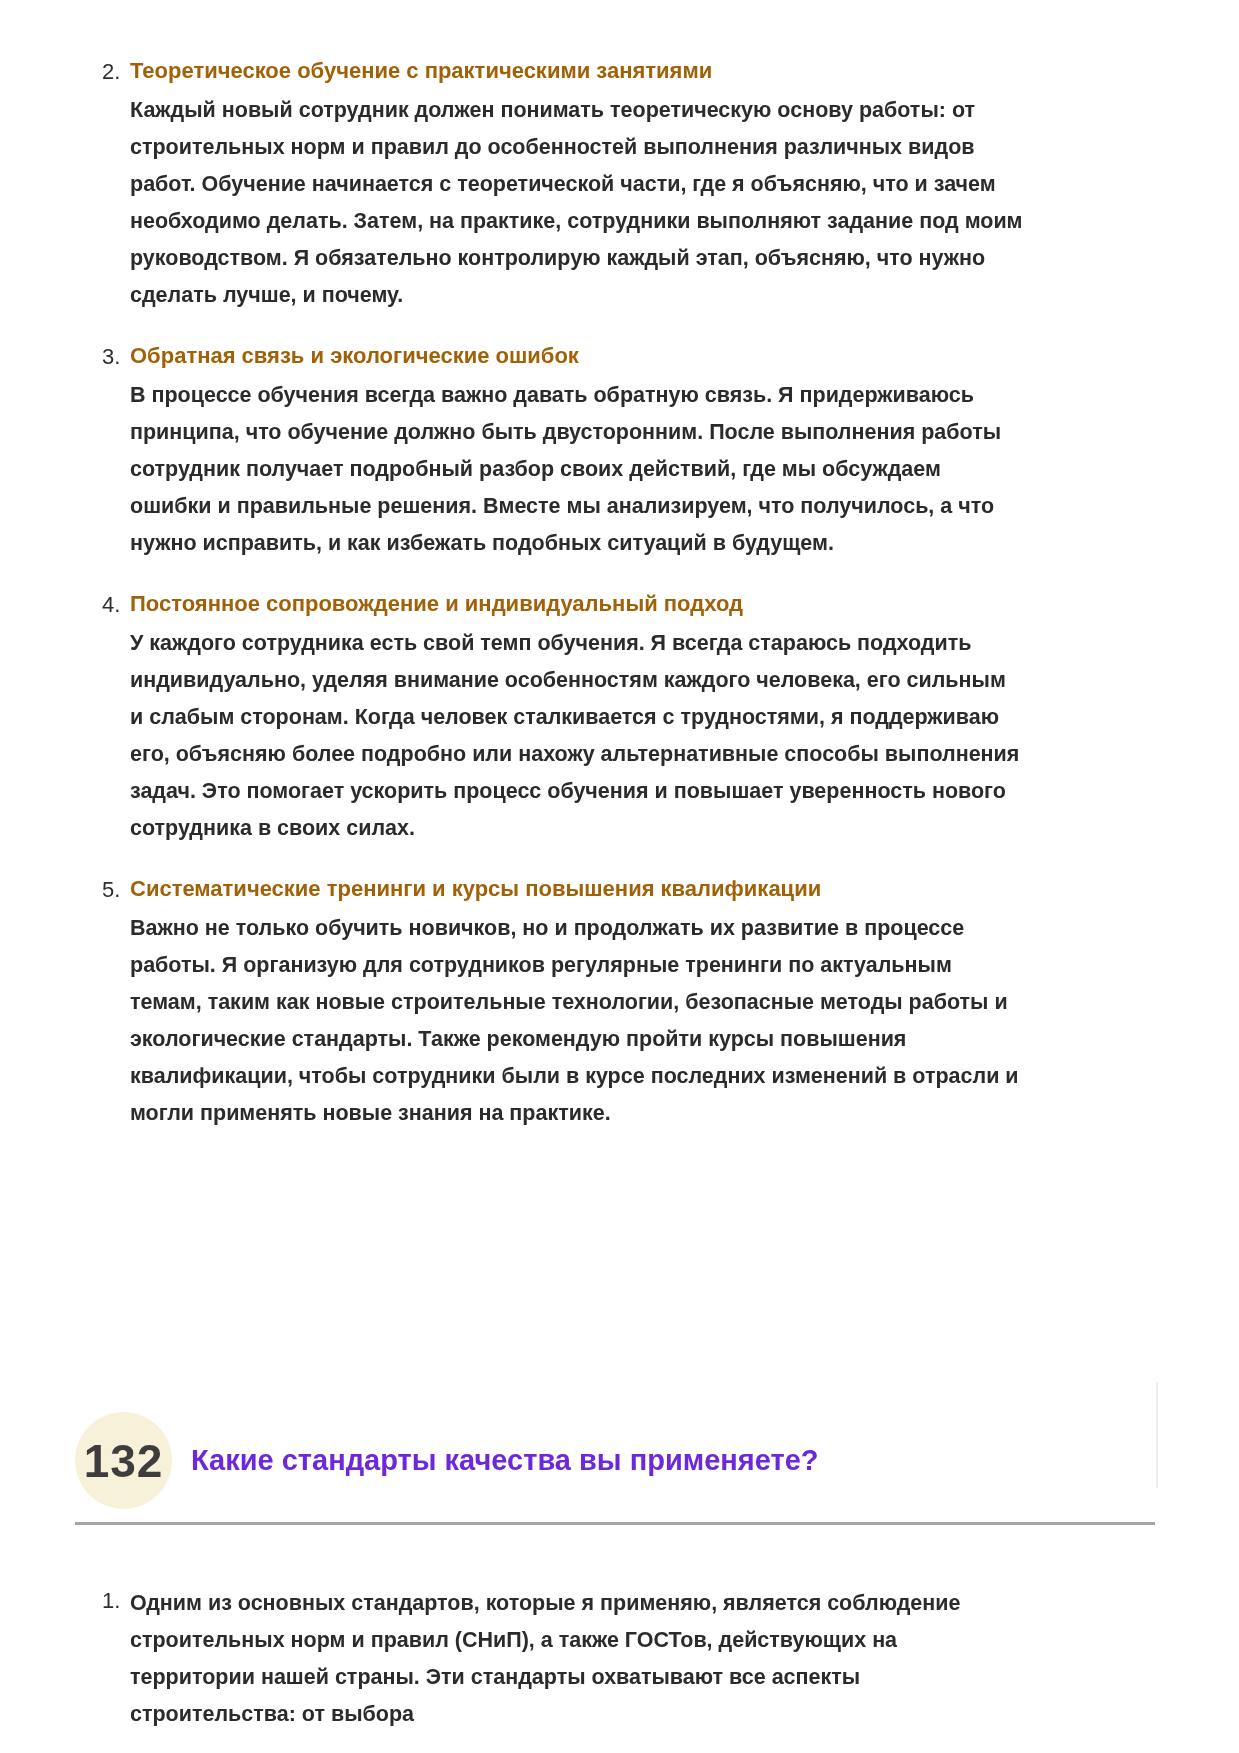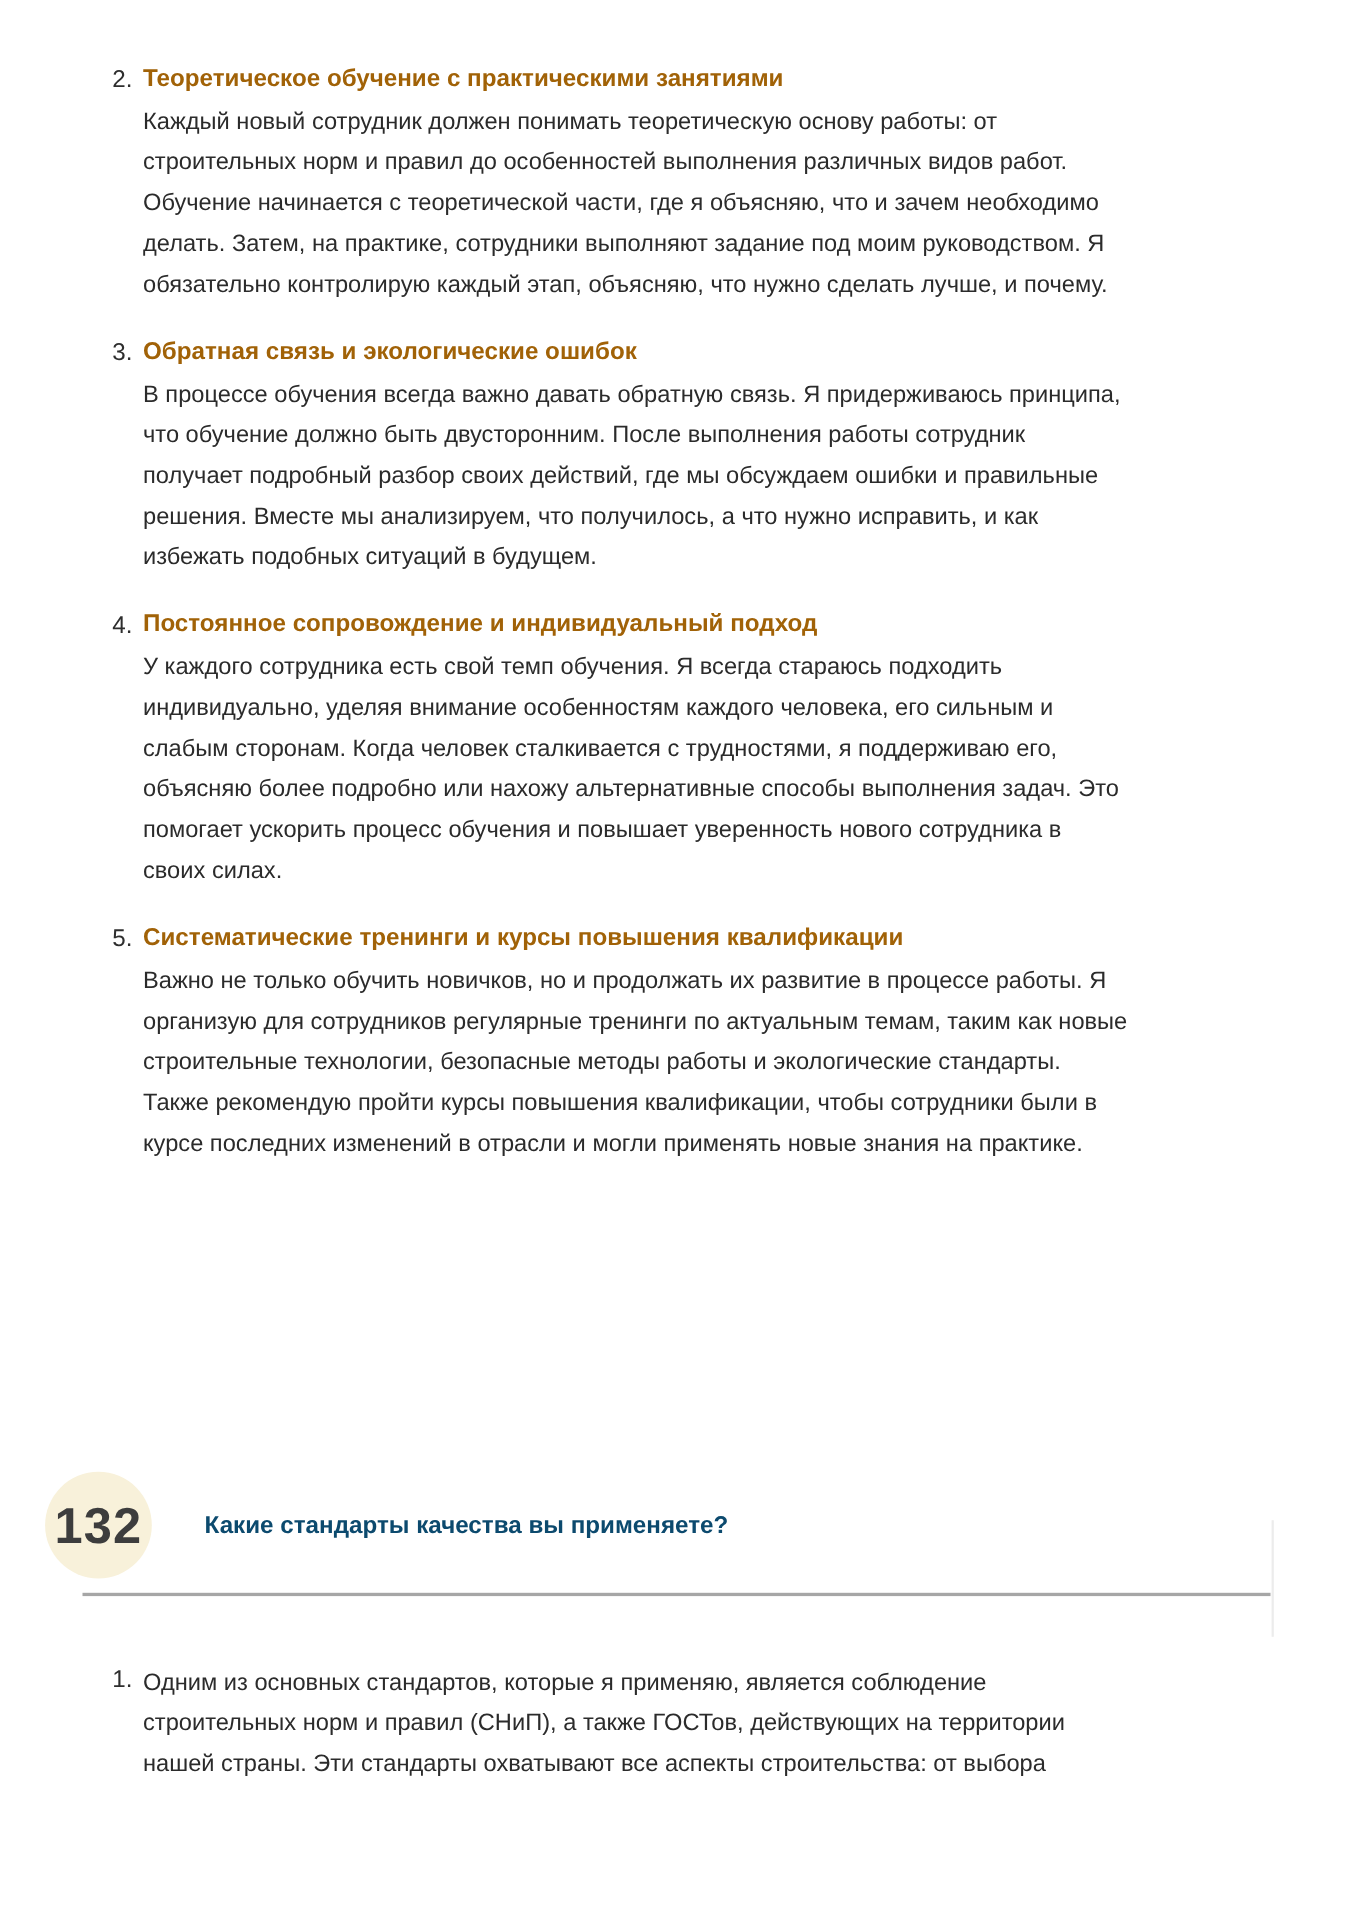--- a/index.html
+++ b/index.html
@@ -44,50 +44,51 @@
     line-height: 30px;
     font-weight: bold;
     color: #a16207;
     margin: 0 0 6px 0;
   }
   .qa-body {
     font-size: 21.5px;
     line-height: 37px;
     color: #2b2b2b;
     margin: 0;
+    font-weight: bold;
   }
   
   .section-header {
     margin-top: 280px;
-    padding-left: 41px;
+    padding-left: 75px;
     display: flex;
     align-items: center;
-    gap: 32px;
+    gap: 19px;
   }
   .badge {
     width: 97px;
     height: 97px;
     border-radius: 50%;
     background: #f8f1da;
     display: flex;
     align-items: center;
     justify-content: center;
     flex: 0 0 auto;
   }
   .badge-num {
     font-size: 46px;
     font-weight: bold;
     color: #3d3d3d;
     letter-spacing: 1px;
   }
   .section-title {
-    font-size: 22px;
+    font-size: 29px;
     font-weight: bold;
-    color: #0c4a6e;
-    margin: 16px;
+    color: #6d28d9;
+    margin: 0;
   }
   .section-rule {
     margin: 13px 0 0 75px;
     width: 1080px;
     height: 3px;
     background: #a6a6a6;
     border: none;
   }
   .edge-shadow {
     position: absolute;

